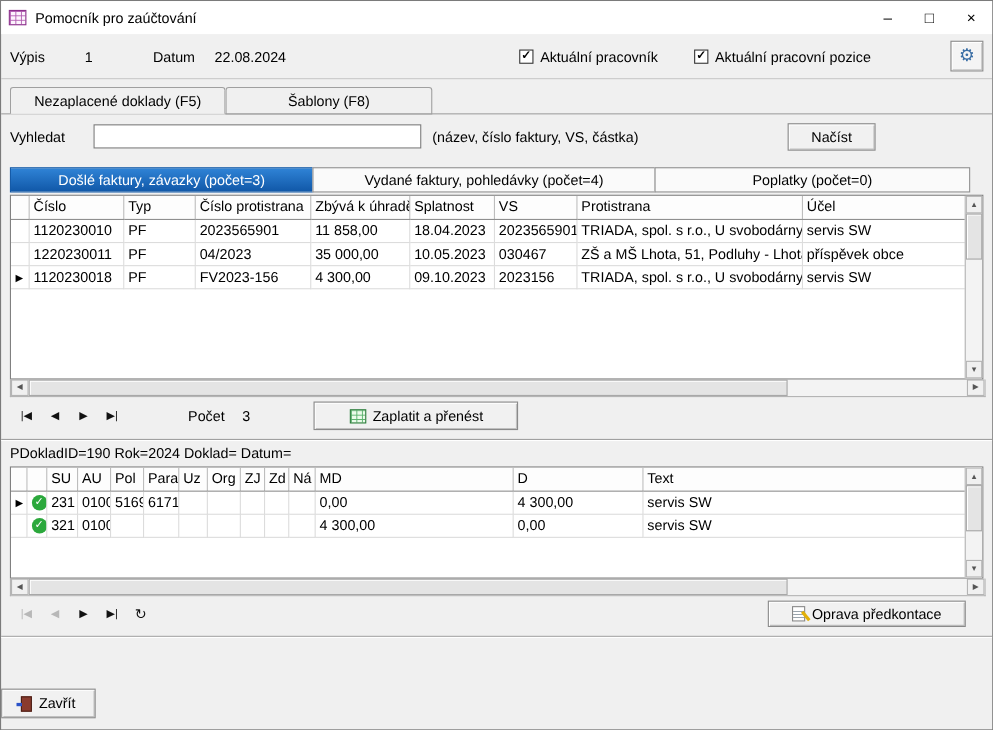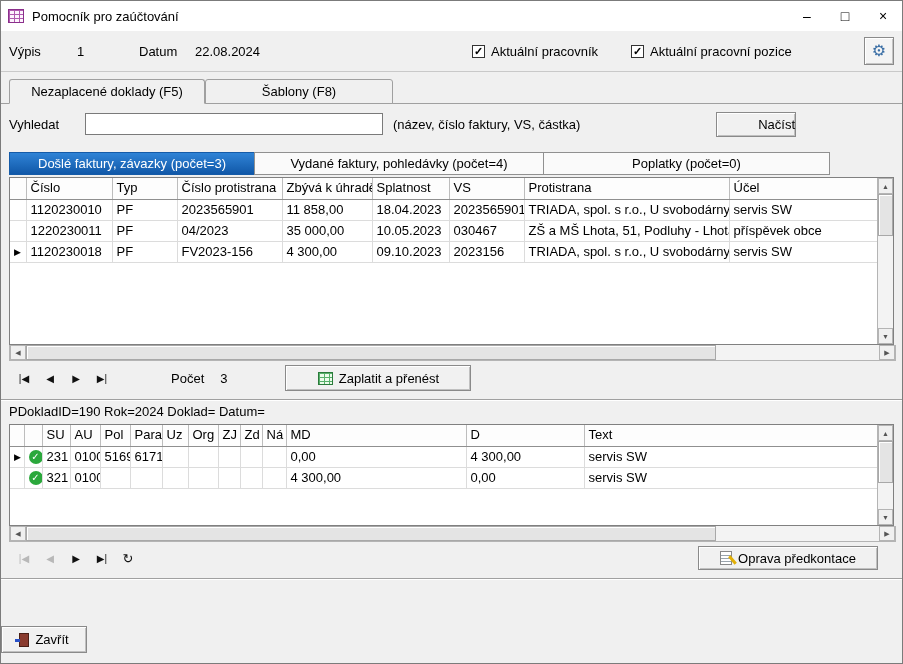--- a/index.html
+++ b/index.html
@@ -66,30 +66,30 @@
     width: 298px; height: 22px; border: 1px solid #7a7a7a; background: #fff;
     padding: 0 4px; font: inherit; outline: none;
   }
   .search-hint { margin-left: 10px; }
   .btn {
     background: #f1f1f1; border: 1px solid #8a8a8a;
     box-shadow: inset 1px 1px 0 #fff, inset -1px -1px 0 #c0c0c0;
     font: inherit; display: flex; align-items: center; justify-content: center; gap: 6px;
     cursor: default;
   }
-  #load-btn { margin-left: auto; margin-right: 98px; width: 80px; height: 25px; justify-content: flex-end; }
+  #load-btn { margin-left: auto; margin-right: 98px; width: 80px; height: 25px; }
 
   
   .itabrow { flex: 0 0 23px; display: flex; margin: 8px 8px 0; width: 887px; }
   .itab {
     border: 1px solid #909090; background: #fafafa; margin-left: -1px;
     display: flex; align-items: center; justify-content: center; cursor: default;
   }
-  .itab.t1 { width: 246px; margin-left: 0; }
-  .itab.t2 { width: 290px; }
+  .itab.t1 { width: 276px; margin-left: 0; }
+  .itab.t2 { width: 312px; }
   .itab.t3 { width: 287px; }
   .itab.active {
     background: linear-gradient(var(--active-tab-blue, #2f83d6), var(--active-tab-blue-dark, #1158a8));
     color: #fff; border-color: #155ba8;
   }
 
   
   .gridbox { margin: 2px 8px 0; background: #fff; border: 1px solid #808080; position: relative; flex: 0 0 auto; overflow: hidden; }
   #invoice-gridbox { height: 168px; }
   #posting-gridbox { height: 102px; }

